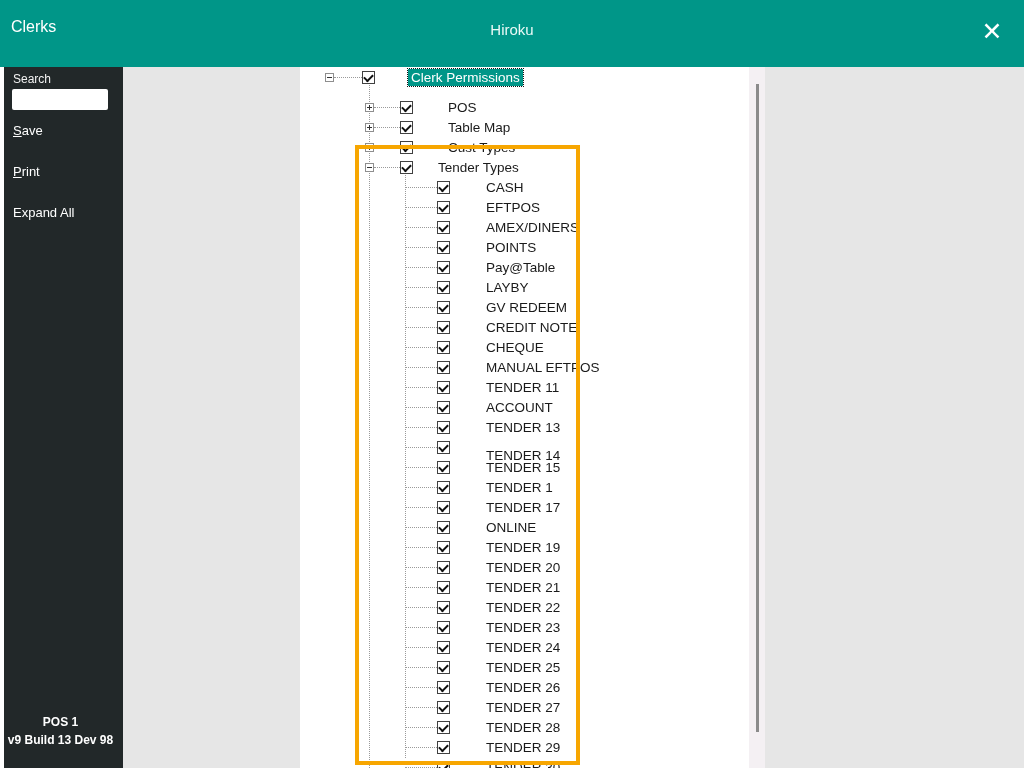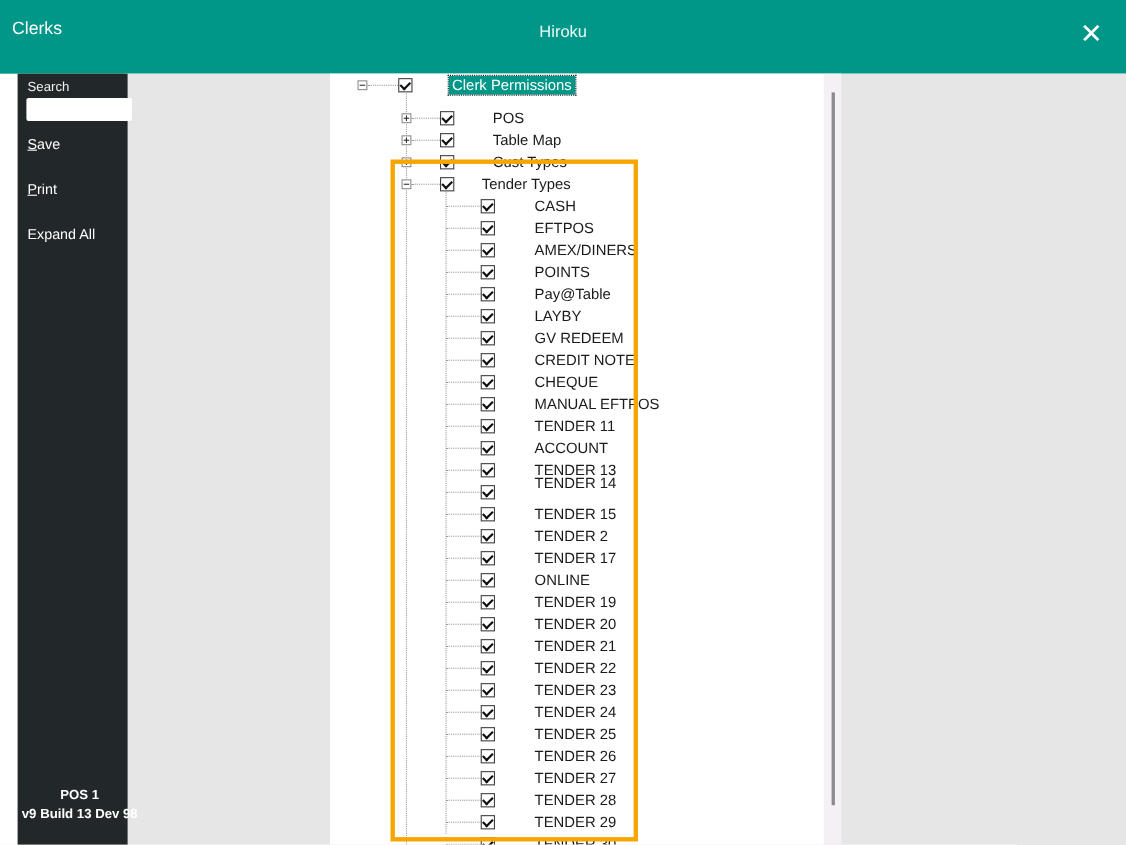--- a/index.html
+++ b/index.html
@@ -26,21 +26,21 @@
     position:absolute;left:0;top:21px;width:1024px;text-align:center;
     font-size:15px;color:#eafaf7;
   }
   .close-btn{
     position:absolute;right:14px;top:13px;width:36px;height:36px;
     display:flex;align-items:center;justify-content:center;
     color:#fff;font-size:25px;font-weight:300;cursor:pointer;line-height:1;
   }
   
   .sidebar{
-    position:absolute;left:16px;top:67px;width:100px;height:701px;
+    position:absolute;left:4px;top:67px;width:119px;height:701px;
     background:var(--sidebar);color:#fff;
   }
   .search-label{position:absolute;left:9px;top:5px;font-size:12px;color:#f2f2f2;}
   .search-input{
     position:absolute;left:8px;top:22px;width:96px;height:21px;
     border:none;border-radius:2px;background:#fff;font-size:13px;padding:0 4px;
     font-family:"Liberation Sans","DejaVu Sans",sans-serif;
   }
   .side-link{
     position:absolute;left:9px;font-size:13px;color:#fff;cursor:pointer;text-align:center;
@@ -174,27 +174,27 @@
     <div class="cb" style="left: 137px; top: 314px;"></div>
     <div class="lbl" style="left: 154px; top: 312px;">TENDER 11</div>
     <div class="hline" style="left: 105px; top: 340px; width: 32px;"></div>
     <div class="cb" style="left: 137px; top: 334px;"></div>
     <div class="lbl" style="left: 154px; top: 332px;">ACCOUNT</div>
     <div class="hline" style="left: 105px; top: 360px; width: 32px;"></div>
     <div class="cb" style="left: 137px; top: 354px;"></div>
     <div class="lbl" style="left: 154px; top: 352px;">TENDER 13</div>
     <div class="hline" style="left: 105px; top: 380px; width: 32px;"></div>
     <div class="cb" style="left: 137px; top: 374px;"></div>
-    <div class="lbl" style="left: 154px; top: 364px;">TENDER 14</div>
+    <div class="lbl" style="left: 154px; top: 380px;">TENDER 14</div>
     <div class="hline" style="left: 105px; top: 400px; width: 32px;"></div>
     <div class="cb" style="left: 137px; top: 394px;"></div>
     <div class="lbl" style="left: 154px; top: 392px;">TENDER 15</div>
     <div class="hline" style="left: 105px; top: 420px; width: 32px;"></div>
     <div class="cb" style="left: 137px; top: 414px;"></div>
-    <div class="lbl" style="left: 154px; top: 412px;">TENDER 2</div>
+    <div class="lbl" style="left: 154px; top: 412px;">TENDER 1</div>
     <div class="hline" style="left: 105px; top: 440px; width: 32px;"></div>
     <div class="cb" style="left: 137px; top: 434px;"></div>
     <div class="lbl" style="left: 154px; top: 432px;">TENDER 17</div>
     <div class="hline" style="left: 105px; top: 460px; width: 32px;"></div>
     <div class="cb" style="left: 137px; top: 454px;"></div>
     <div class="lbl" style="left: 154px; top: 452px;">ONLINE</div>
     <div class="hline" style="left: 105px; top: 480px; width: 32px;"></div>
     <div class="cb" style="left: 137px; top: 474px;"></div>
     <div class="lbl" style="left: 154px; top: 472px;">TENDER 19</div>
     <div class="hline" style="left: 105px; top: 500px; width: 32px;"></div>

